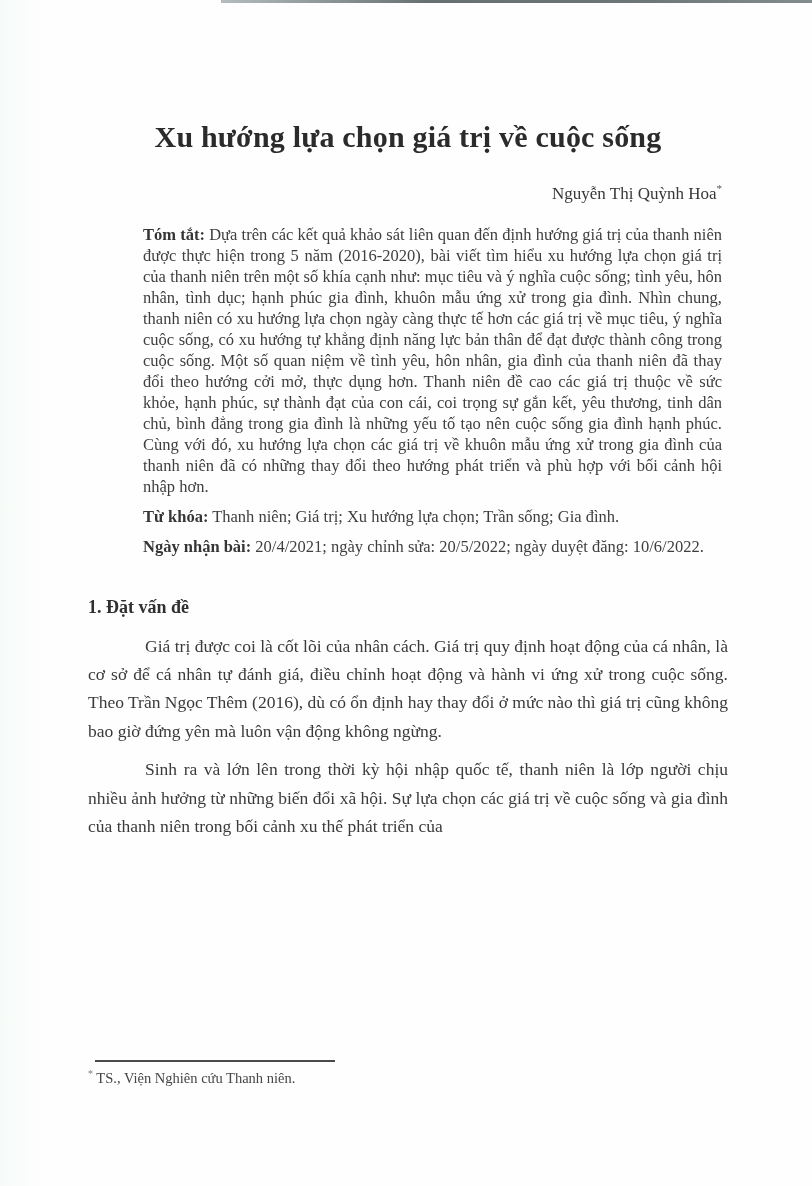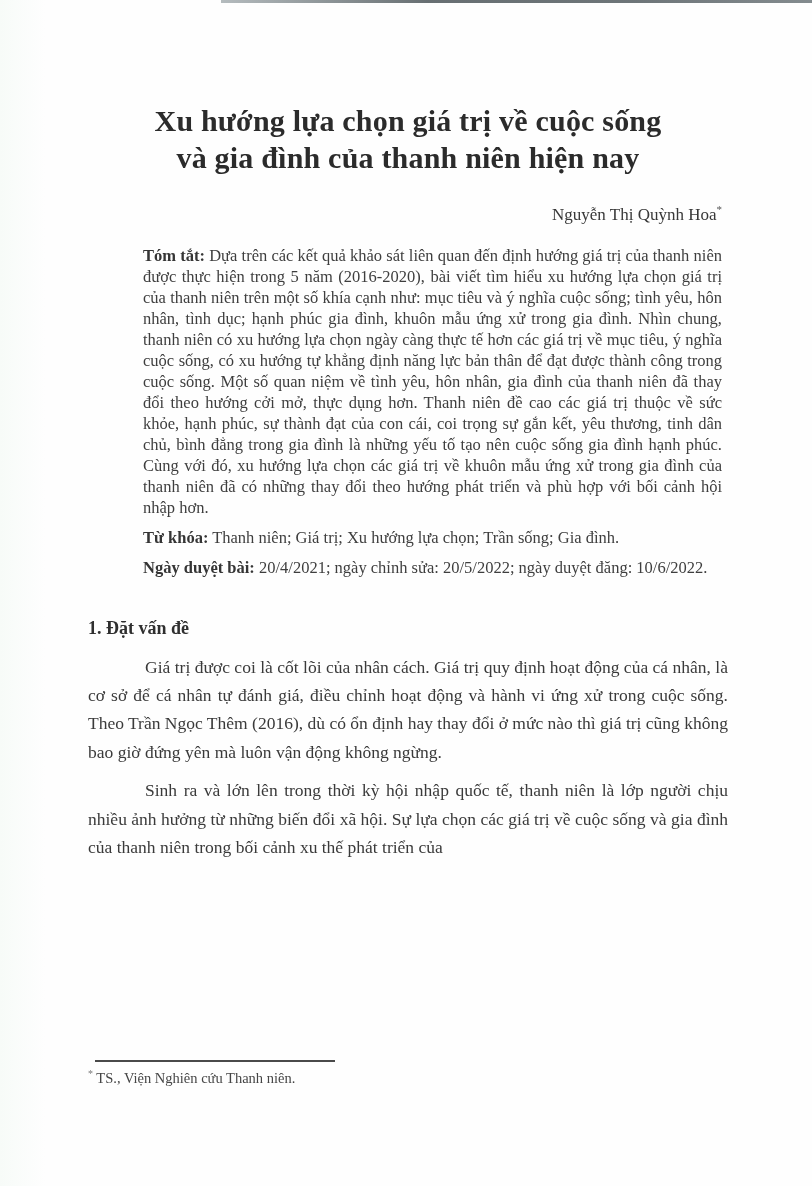--- a/index.html
+++ b/index.html
@@ -20,22 +20,21 @@
   .scan-edge-top {
     position: absolute;
     top: 0;
     left: 221px;
     right: 0;
     height: 3px;
     background: linear-gradient(to right, #a8b0b3, #4d565a 35%, #545d61 70%, #6e777b);
     opacity: 0.85;
   }
   .content {
-    padding-top: 86px;
-    margin-top: 16px;
+    padding-top: 118px;
   }
   .article-title {
     margin: 0 84px 0 88px;
     text-align: center;
     font-size: 30px;
     line-height: 37px;
     font-weight: bold;
     color: #2b2b2b;
     letter-spacing: 0.2px;
   }
@@ -100,31 +99,30 @@
 <body>
 
 <div class="page">
 
   <div class="scan-edge-top"></div>
 
   <div class="content">
 
     <h1 class="article-title">
       <span>Xu hướng lựa chọn giá trị về cuộc sống</span>
-      <span>và gia đình của thanh niên hiện nay</span>
     </h1>
 
     <div class="author-line">
       <span>Nguyễn Thị Quỳnh Hoa</span><sup>*</sup>
     </div>
 
     <div class="front-matter">
       <p><span class="label-bold">Tóm tắt:</span><span> Dựa trên các kết quả khảo sát liên quan đến định hướng giá trị của thanh niên được thực hiện trong 5 năm (2016-2020), bài viết tìm hiểu xu hướng lựa chọn giá trị của thanh niên trên một số khía cạnh như: mục tiêu và ý nghĩa cuộc sống; tình yêu, hôn nhân, tình dục; hạnh phúc gia đình, khuôn mẫu ứng xử trong gia đình. Nhìn chung, thanh niên có xu hướng lựa chọn ngày càng thực tế hơn các giá trị về mục tiêu, ý nghĩa cuộc sống, có xu hướng tự khẳng định năng lực bản thân để đạt được thành công trong cuộc sống. Một số quan niệm về tình yêu, hôn nhân, gia đình của thanh niên đã thay đổi theo hướng cởi mở, thực dụng hơn. Thanh niên đề cao các giá trị thuộc về sức khỏe, hạnh phúc, sự thành đạt của con cái, coi trọng sự gắn kết, yêu thương, tinh dân chủ, bình đẳng trong gia đình là những yếu tố tạo nên cuộc sống gia đình hạnh phúc. Cùng với đó, xu hướng lựa chọn các giá trị về khuôn mẫu ứng xử trong gia đình của thanh niên đã có những thay đổi theo hướng phát triển và phù hợp với bối cảnh hội nhập hơn.</span></p>
       <p><span class="label-bold">Từ khóa:</span><span> Thanh niên; Giá trị; Xu hướng lựa chọn; Trần sống; Gia đình.</span></p>
-      <p><span class="label-bold">Ngày duyệt bài:</span><span> 20/4/2021; ngày chỉnh sửa: 20/5/2022; ngày duyệt đăng: 10/6/2022.</span></p>
+      <p><span class="label-bold">Ngày nhận bài:</span><span> 20/4/2021; ngày chỉnh sửa: 20/5/2022; ngày duyệt đăng: 10/6/2022.</span></p>
     </div>
 
     <h2 class="section-heading">1. Đặt vấn đề</h2>
 
     <p class="body-paragraph first">Giá trị được coi là cốt lõi của nhân cách. Giá trị quy định hoạt động của cá nhân, là cơ sở để cá nhân tự đánh giá, điều chỉnh hoạt động và hành vi ứng xử trong cuộc sống. Theo Trần Ngọc Thêm (2016), dù có ổn định hay thay đổi ở mức nào thì giá trị cũng không bao giờ đứng yên mà luôn vận động không ngừng.</p>
     <p class="body-paragraph">Sinh ra và lớn lên trong thời kỳ hội nhập quốc tế, thanh niên là lớp người chịu nhiều ảnh hưởng từ những biến đổi xã hội. Sự lựa chọn các giá trị về cuộc sống và gia đình của thanh niên trong bối cảnh xu thế phát triển của</p>
 
   </div>
 
   <div class="footnote-block">

